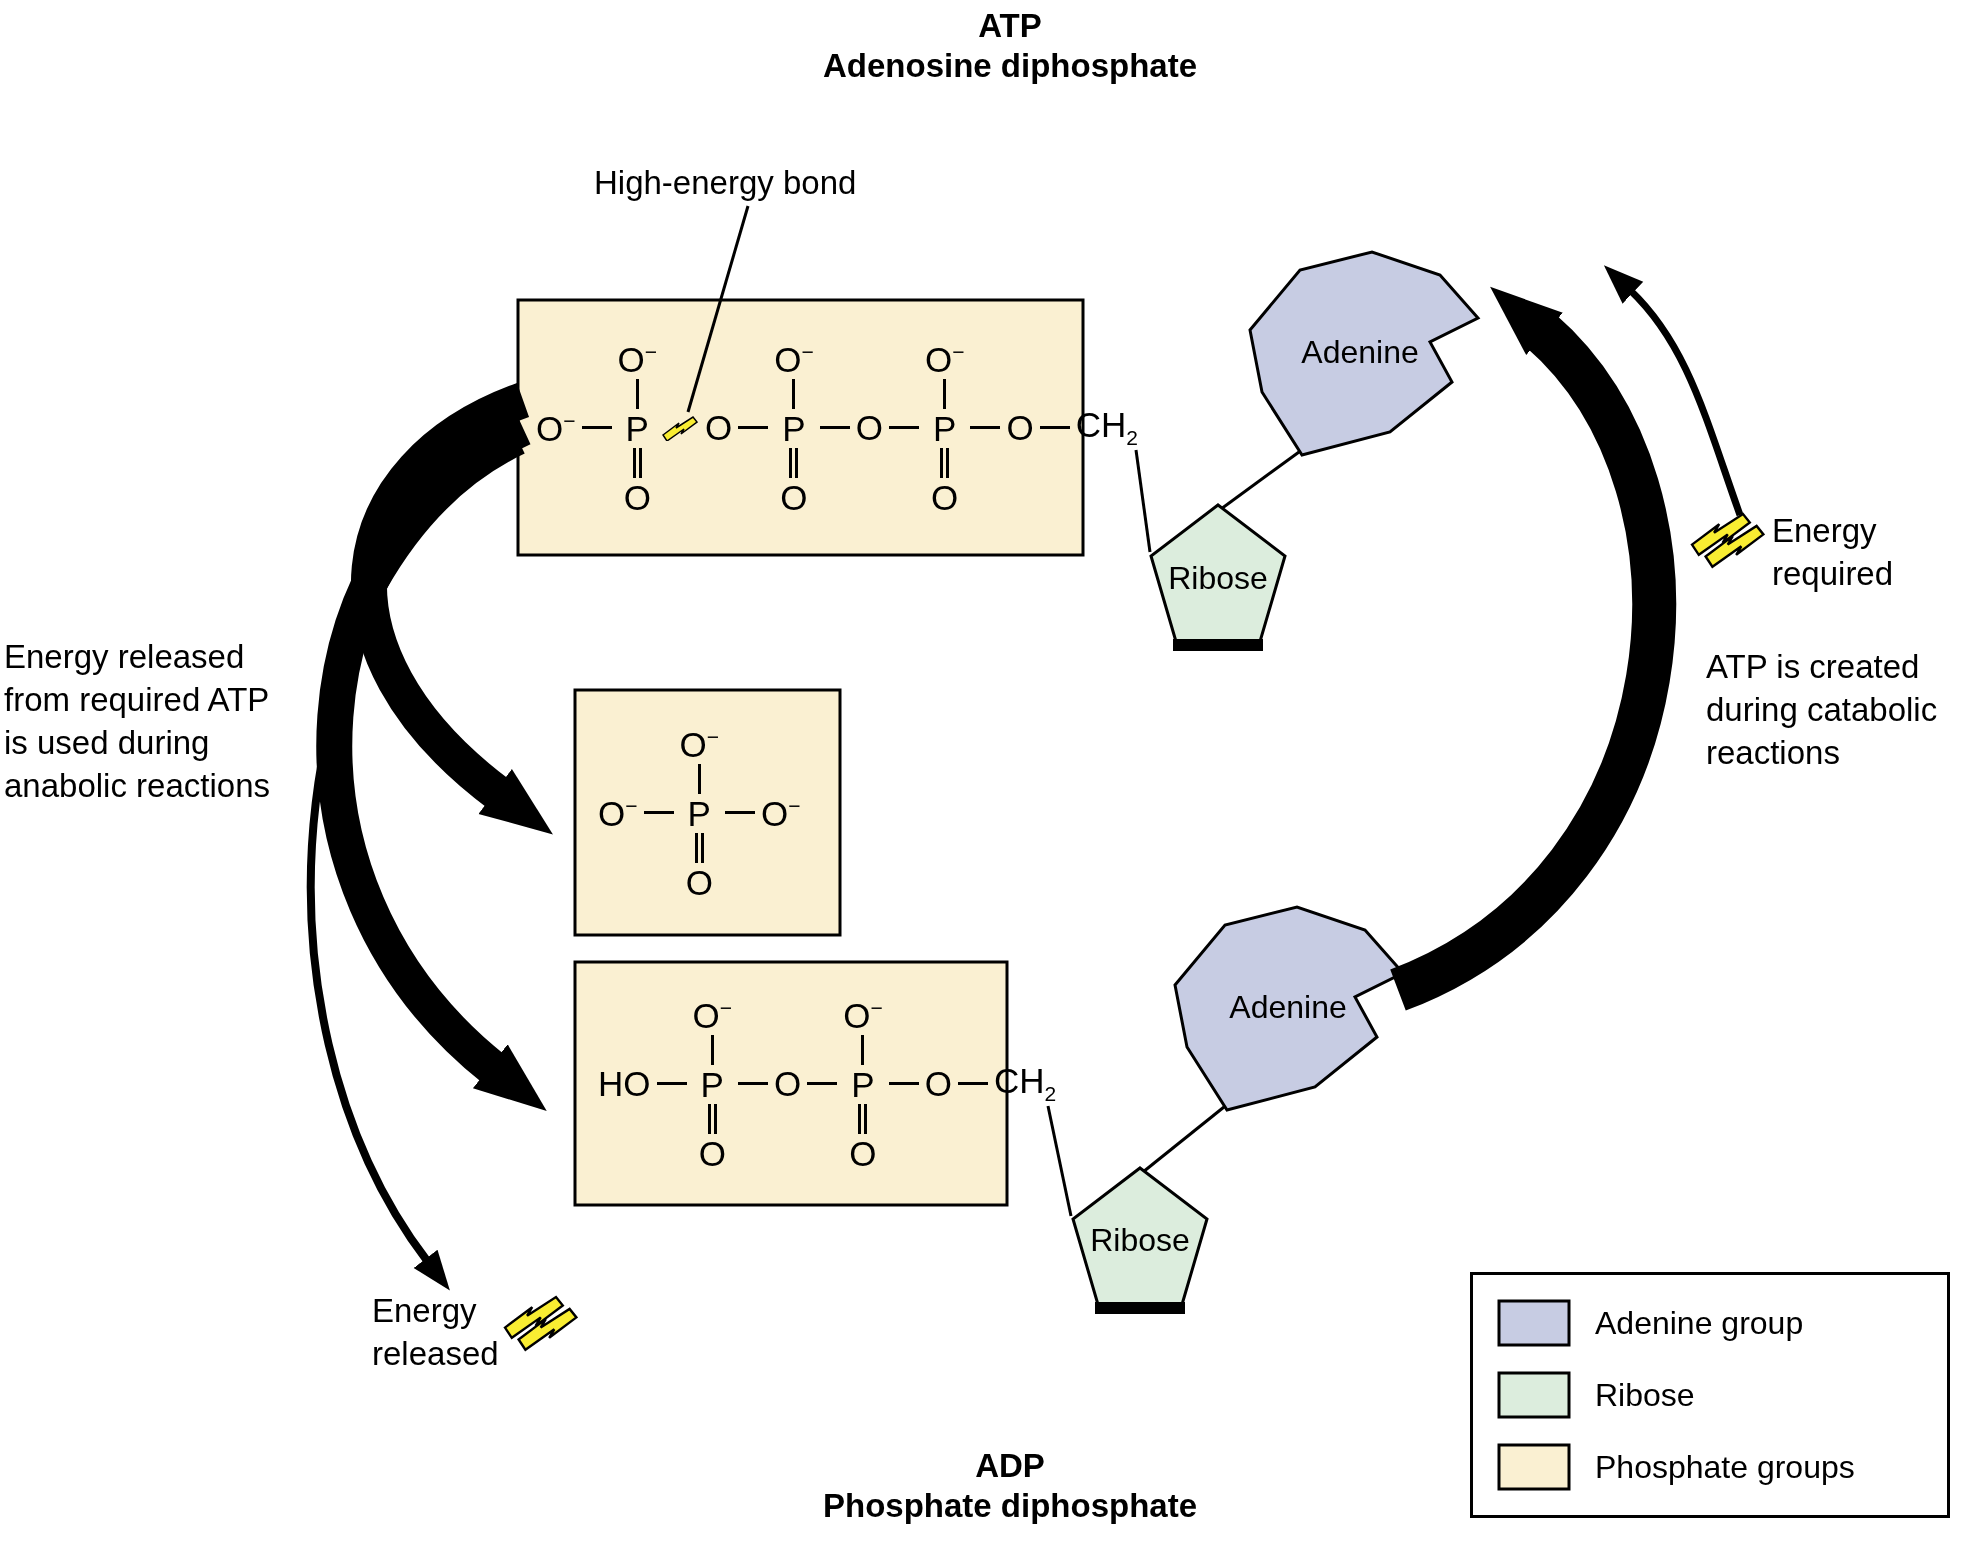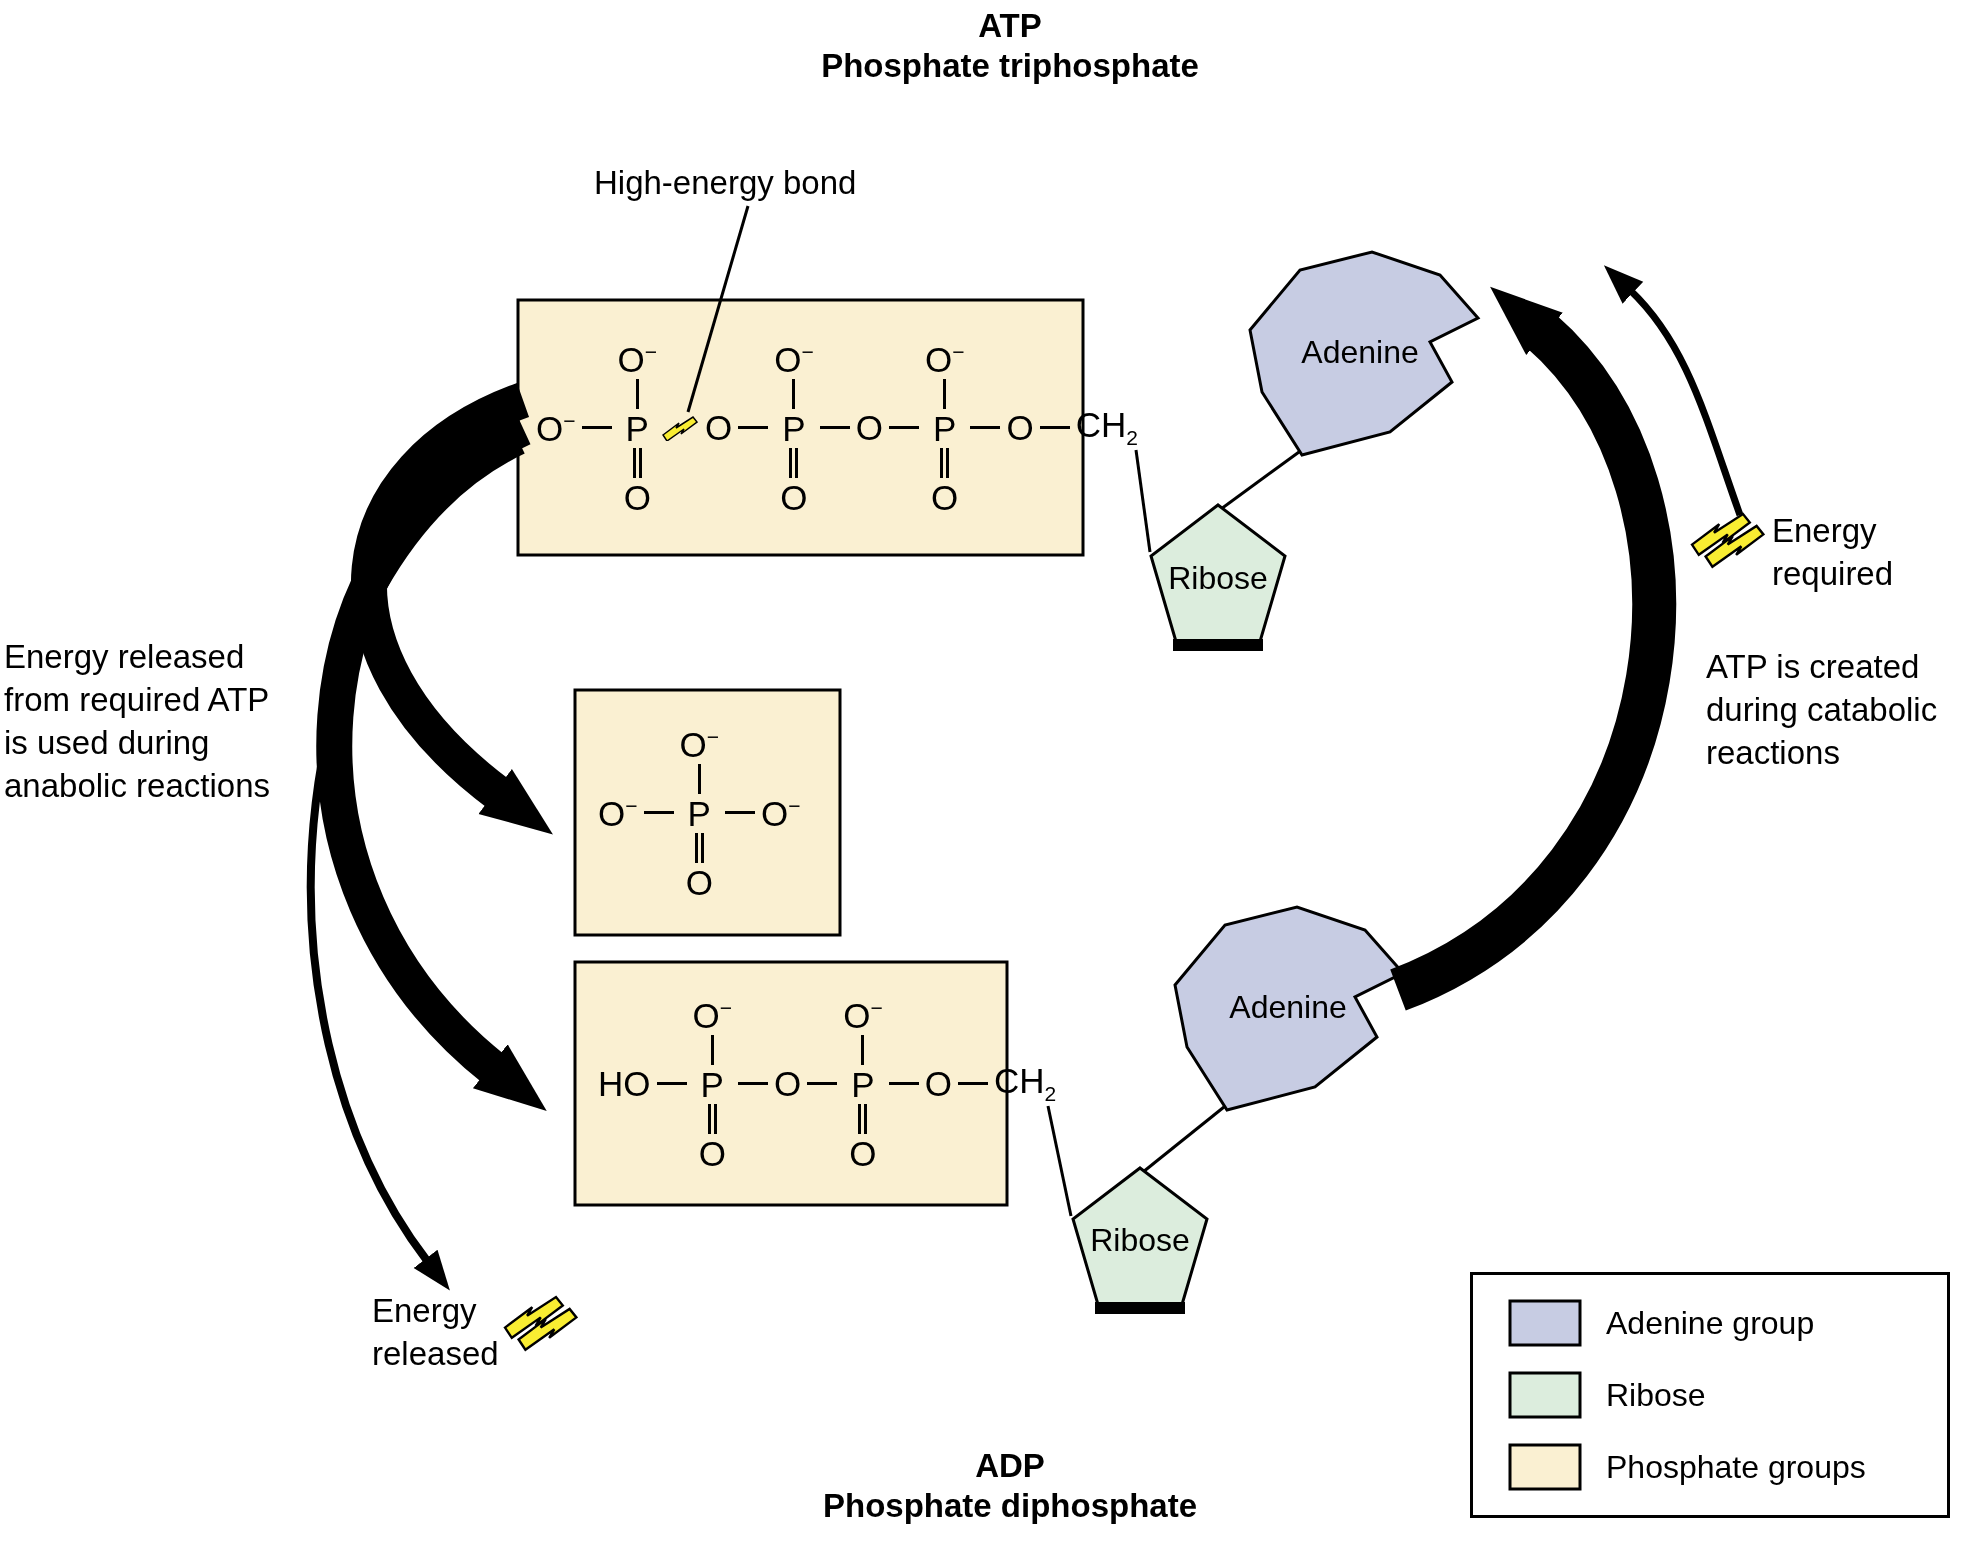--- a/index.html
+++ b/index.html
@@ -17,21 +17,21 @@
   .atom { line-height: 1; white-space: nowrap; }
   .atom sup { font-size: 21px; }
   .atom sub { font-size: 21px; }
   .bond { width: 30px; height: 0; border-top: 3px solid #000; margin: 0 6px; flex: none; }
   .pcol { display: flex; flex-direction: column; align-items: center; flex: none; }
   .vbond { width: 0; height: 30px; border-left: 3px solid #000; margin: 2px 0; }
   .dbond { width: 9px; height: 30px; border-left: 3px solid #000; border-right: 3px solid #000; margin: 2px 0; }
   .squig { margin: 0 4px; flex: none; }
 
   .legend { border: 3px solid #000; background: #fff; display: flex; flex-direction: column;
-            justify-content: space-evenly; padding-left: 35px; }
+            justify-content: space-evenly; padding-left: 24px; }
   .legend-row { display: flex; align-items: center; gap: 24px; }
   .legend-label { font-size: 32px; }
 </style>
 </head>
 <body>
 
 <div class="canvas">
 
   <svg class="svg-layer" width="1962" height="1541" viewBox="0 0 1962 1541">
     <defs>
@@ -75,21 +75,21 @@
     </g>
 
     <g transform="translate(505,1297) scale(1.7)">
       <polygon points="0,18 16,6 13,11 30,0 34,5 18,17 21,12 4,24" stroke="#000" stroke-width="1.4" fill="#F9ED32"></polygon>
       <polygon points="0,18 16,6 13,11 30,0 34,5 18,17 21,12 4,24" transform="translate(8,7)" stroke="#000" stroke-width="1.4" fill="#F9ED32"></polygon>
     </g>
   </svg>
 
   <div class="overlay title" style="left:710px; top:6px; width:600px;">
     <div>ATP</div>
-    <div>Phosphate triphosphate</div>
+    <div>Adenosine diphosphate</div>
   </div>
 
   <div class="overlay note" style="left:594px; top:162px;">High-energy bond</div>
 
   <div class="overlay chain" style="left:536px; top:341px;">
     <span class="atom"><span>O</span><sup>−</sup></span>
     <span class="bond"></span>
     <span class="pcol">
       <span class="atom"><span>O</span><sup>−</sup></span>
       <span class="vbond"></span>

